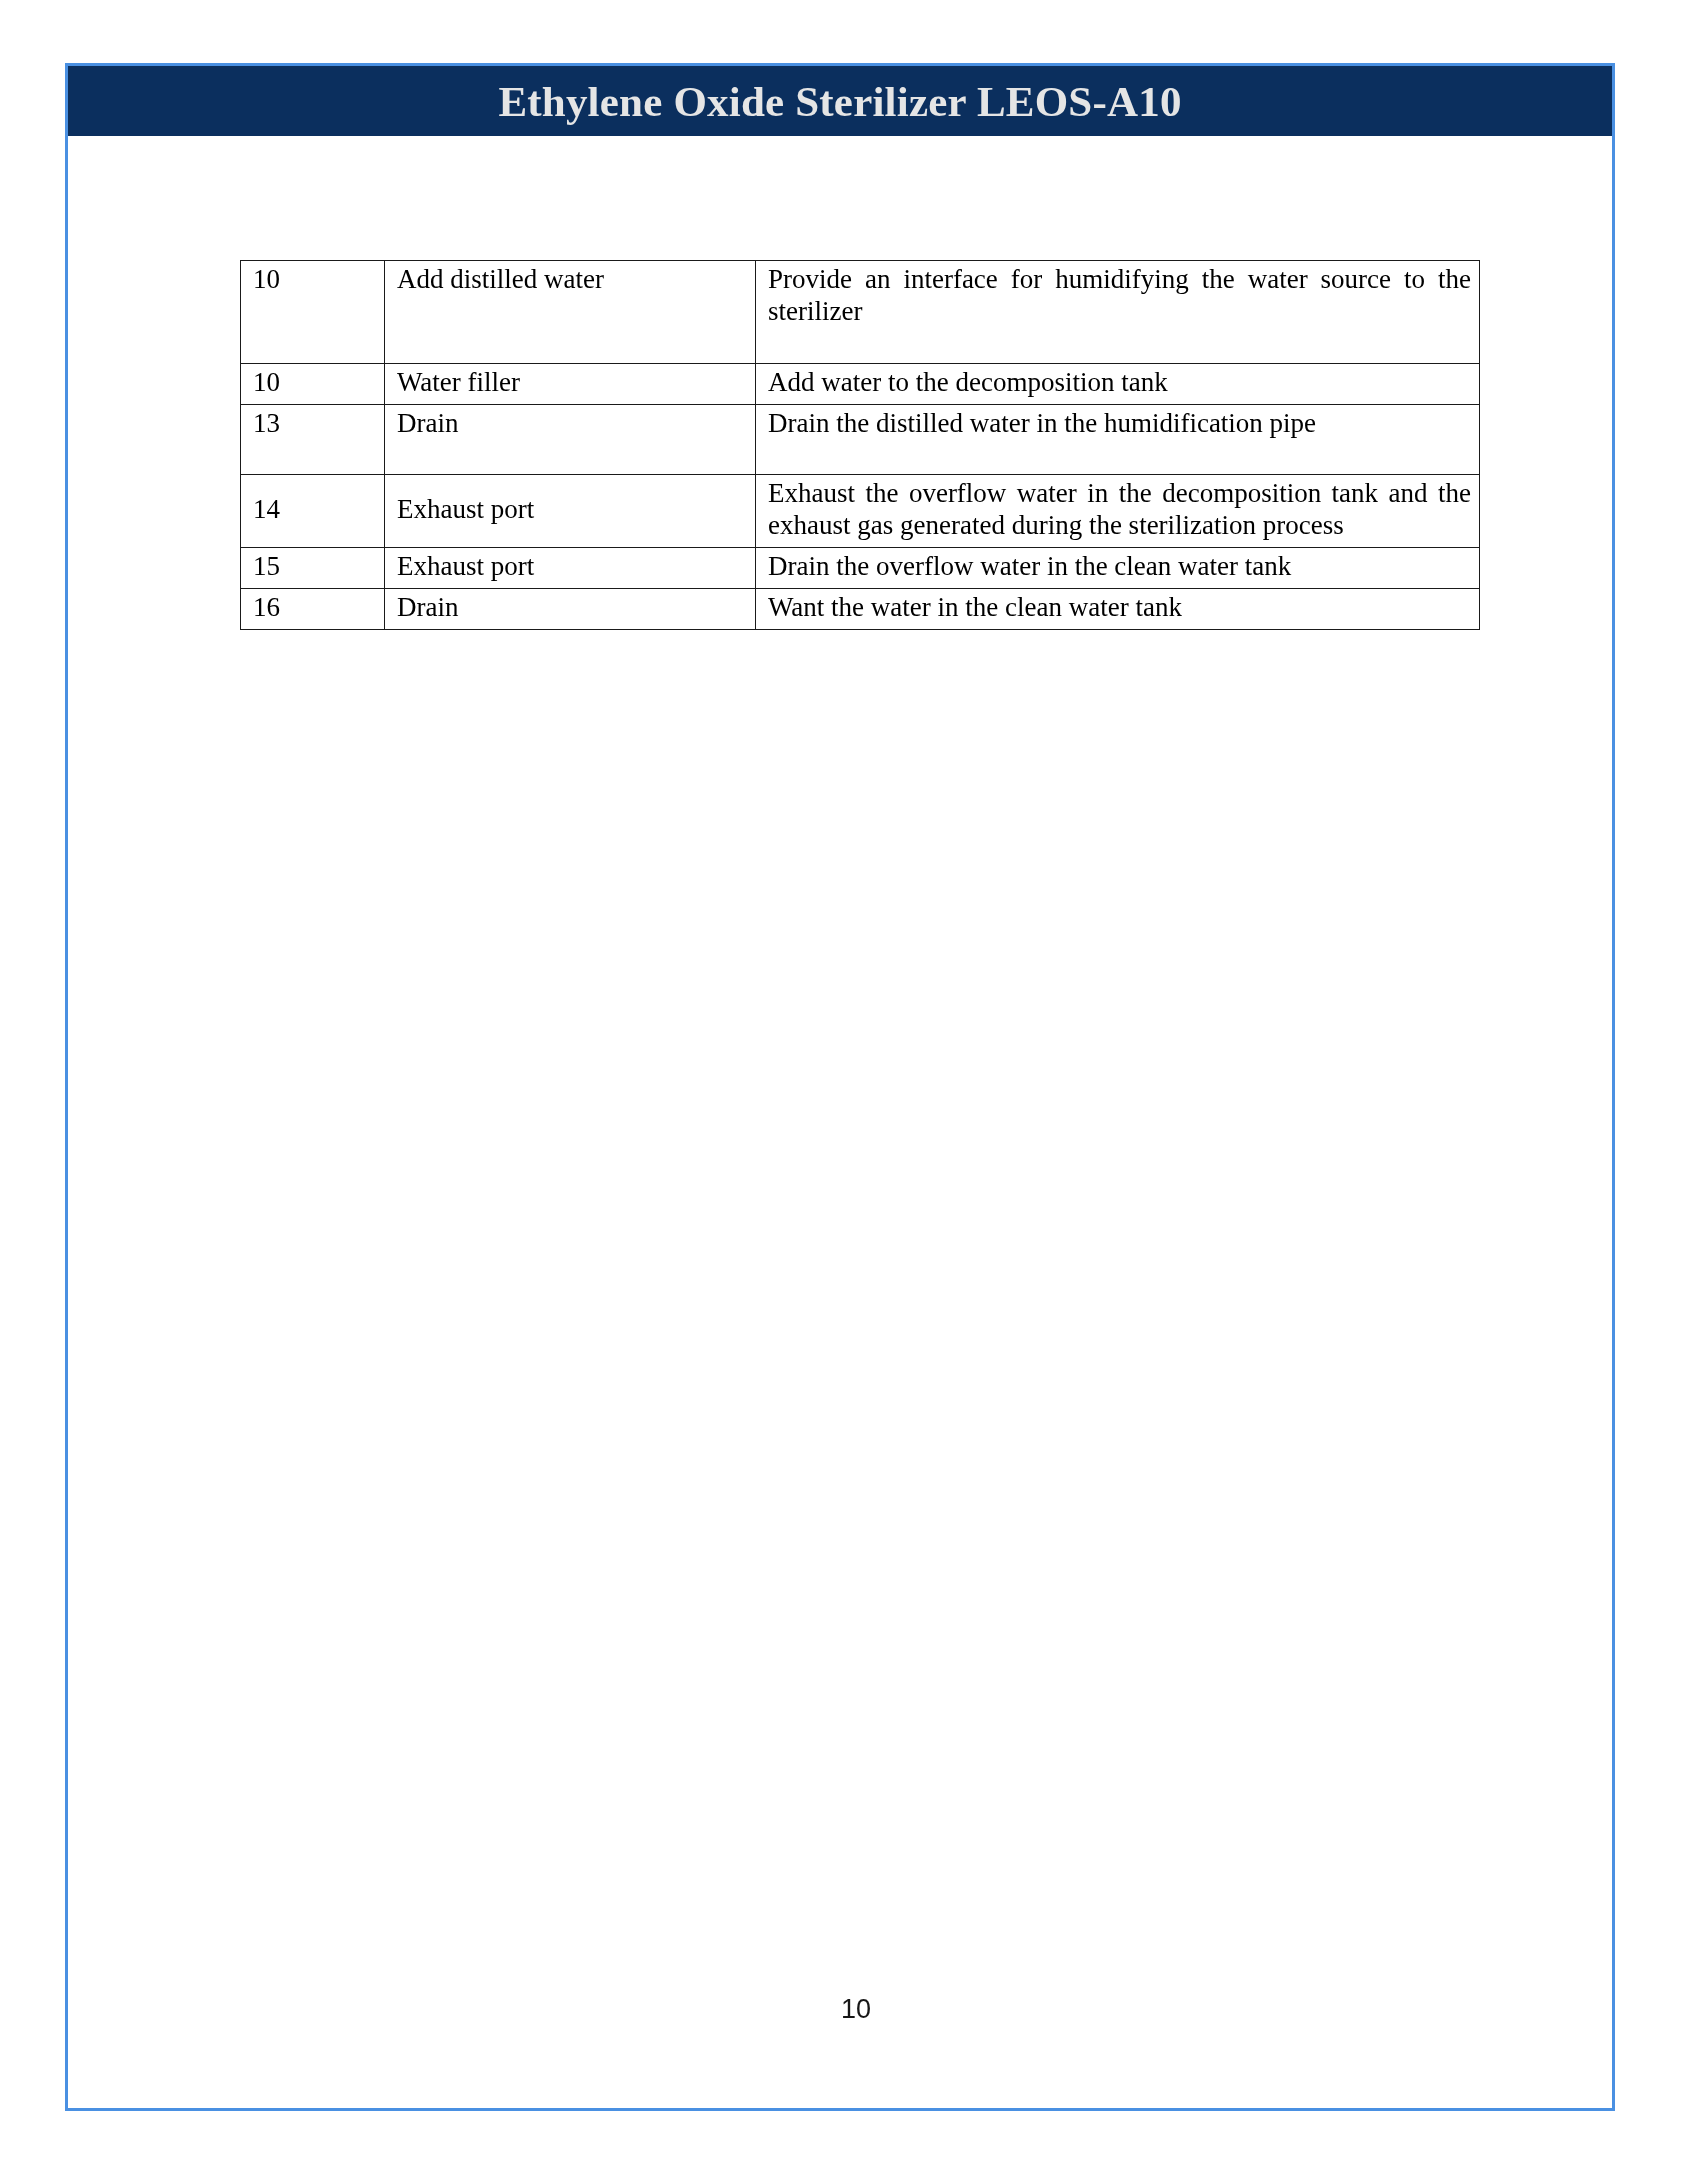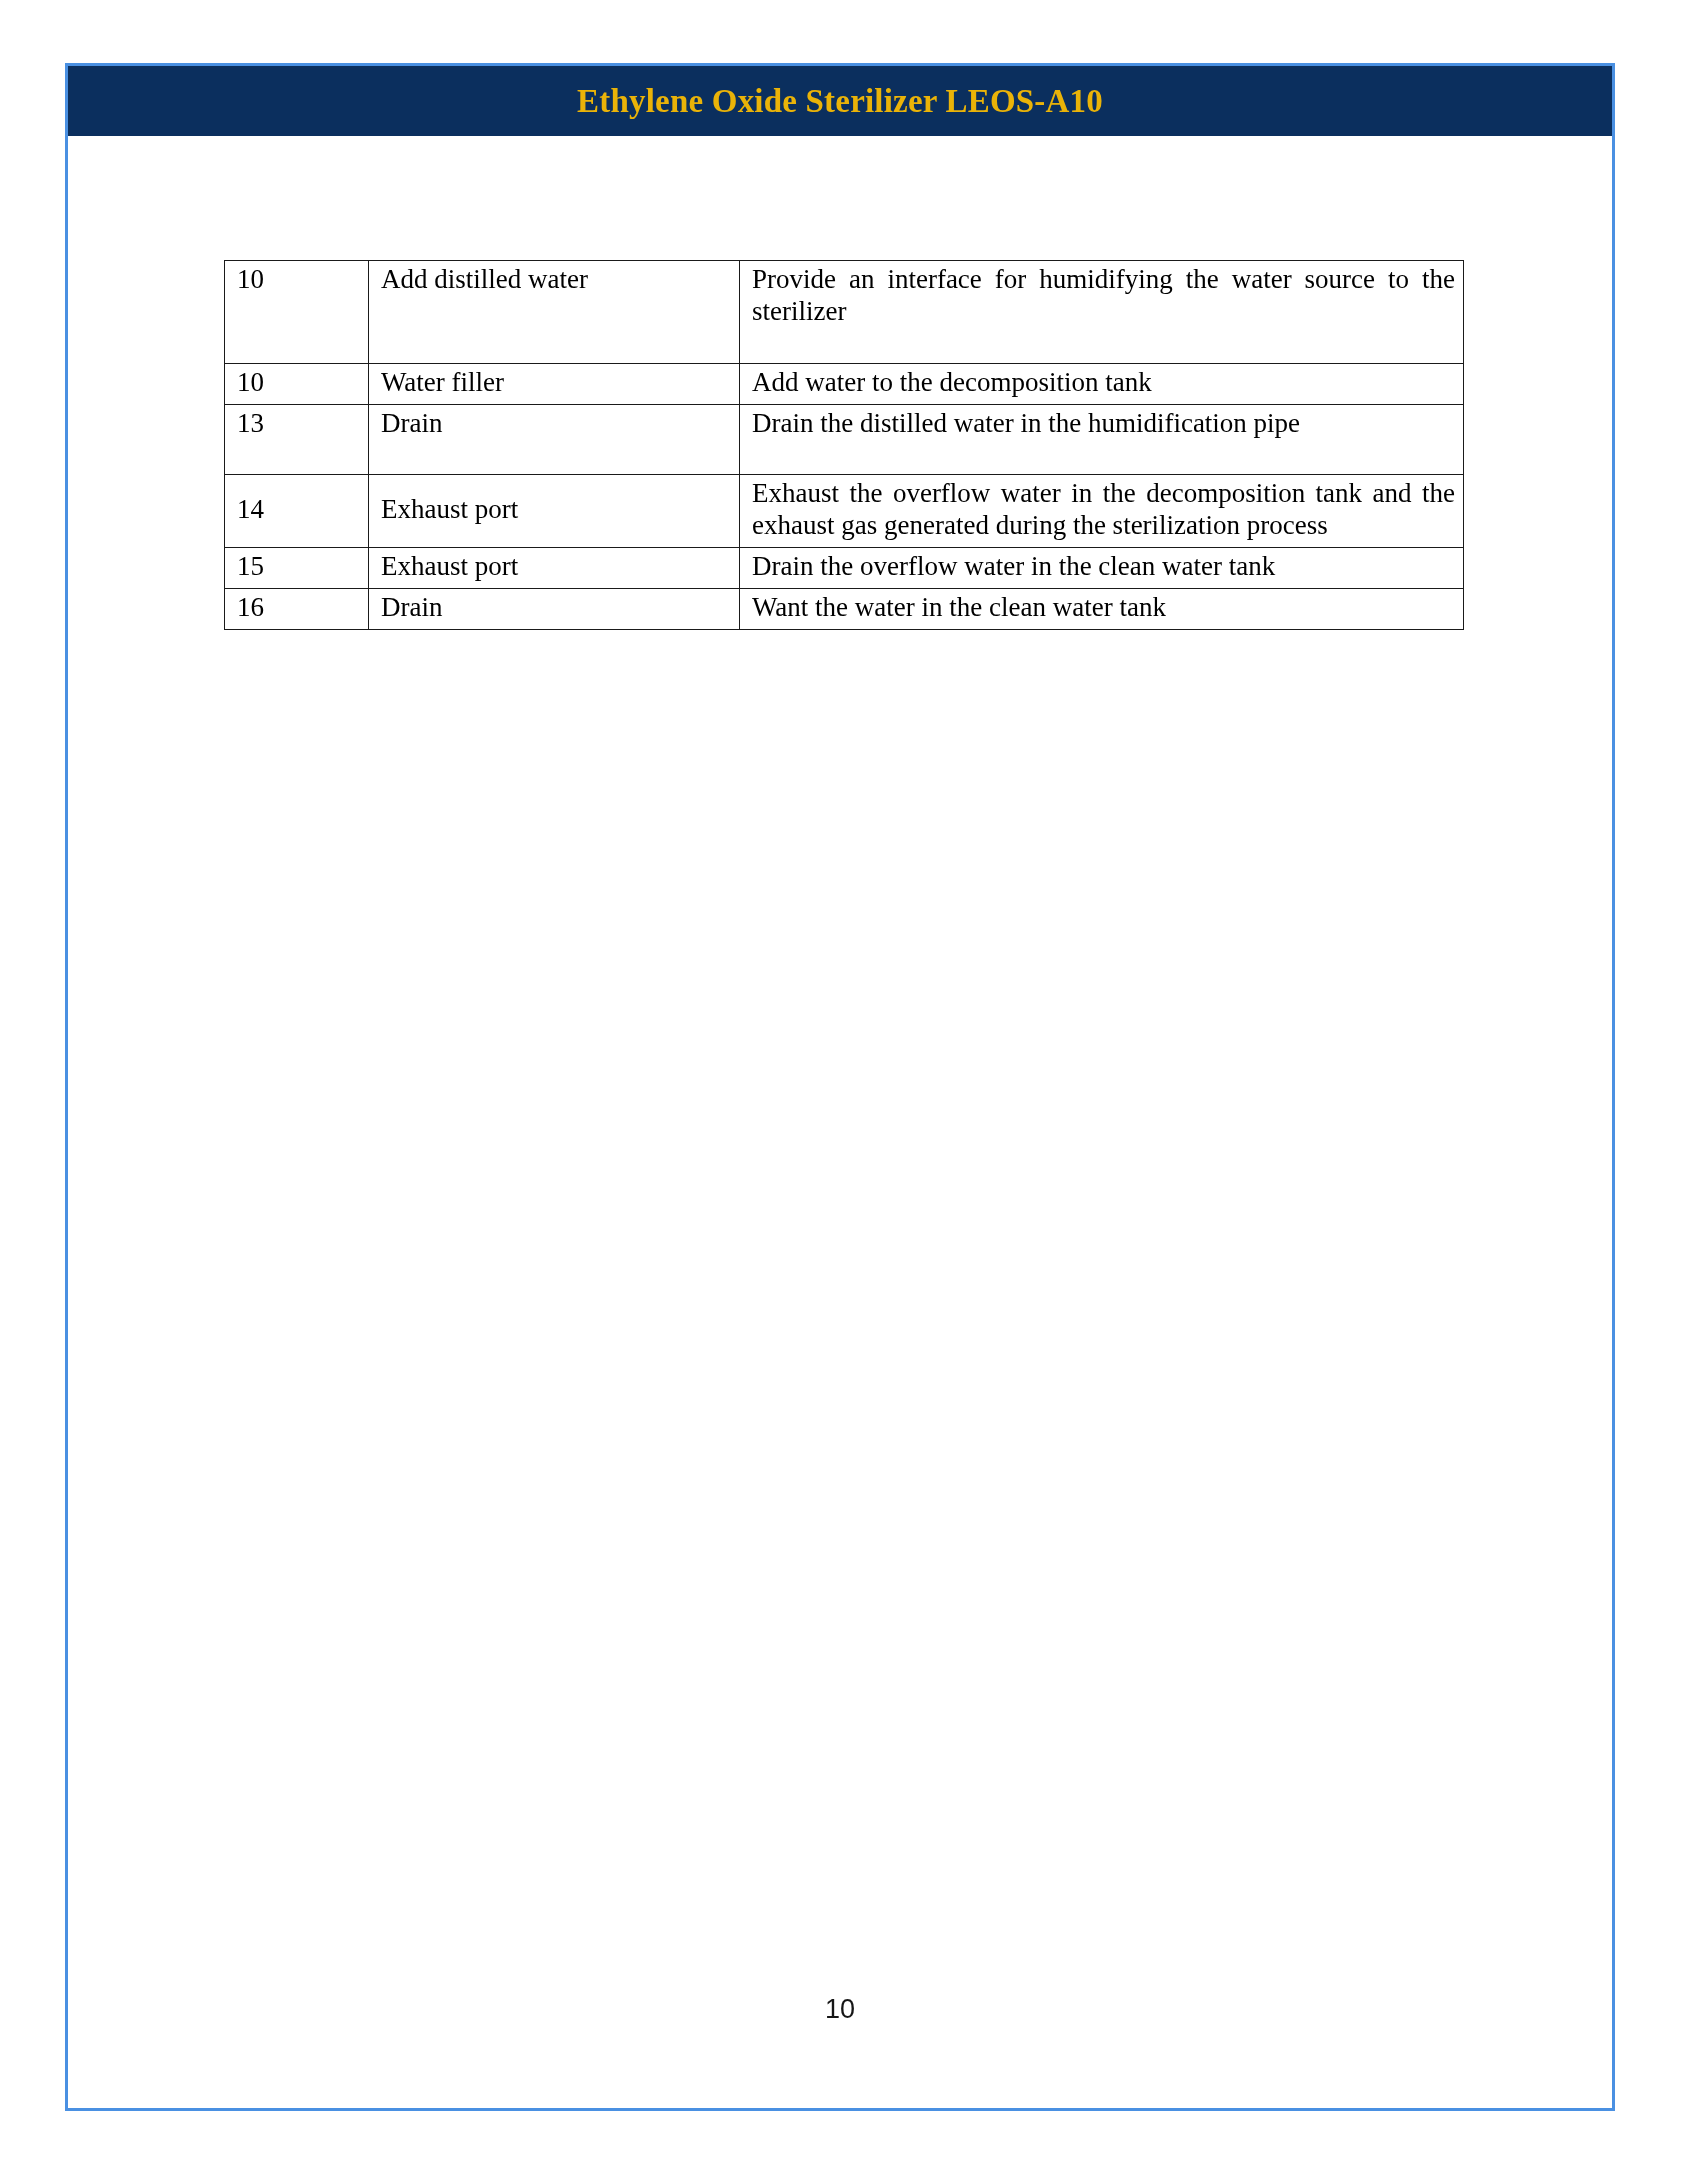--- a/index.html
+++ b/index.html
@@ -33,32 +33,32 @@
     left: 0px;
     top: 0px;
     width: 1544px;
     height: 70px;
     background: #0b2f5e;
     display: flex;
     align-items: center;
     justify-content: center;
   }
   .header-title {
-    color: #eab308;
+    color: #e5e5e5;
     font-family: "Liberation Serif", "DejaVu Serif", serif;
     font-weight: bold;
-    font-size: 33px;
+    font-size: 43px;
     letter-spacing: 0.2px;
     white-space: nowrap;
   }
 
   
   .content {
     position: absolute;
-    left: 0;
+    left: 16px;
     top: 70px;
     width: 1544px;
     height: 1975px;
   }
 
   
   .spec-table {
     position: absolute;
     left: 156px;
     top: 124px;

